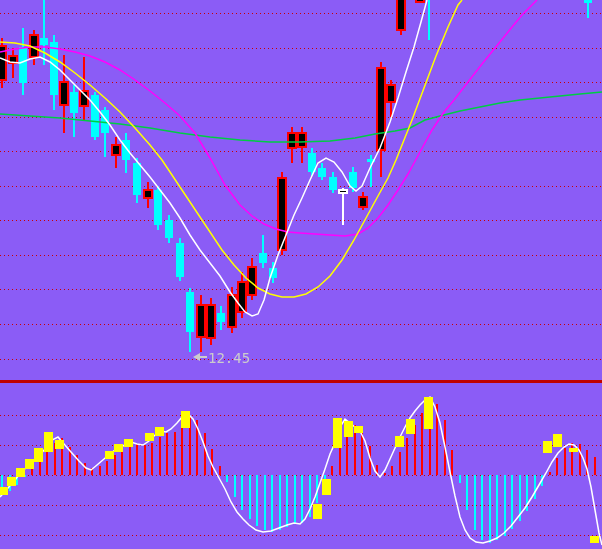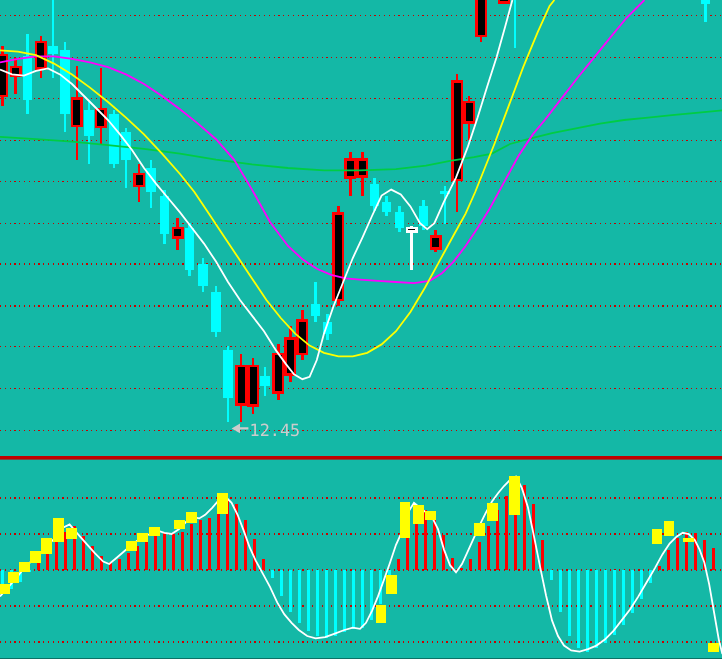--- a/index.html
+++ b/index.html
@@ -1,16 +1,16 @@
 <!DOCTYPE html>
 <html><head>
 <meta charset="utf-8">
 <style>
   html,body{margin:0;padding:0;background:#000;}
-  .chart-wrap{position:relative;width:602px;height:549px;background:#14b8a6;overflow:hidden;
+  .chart-wrap{position:relative;width:602px;height:549px;background:#8b5cf6;overflow:hidden;
     font-family:"DejaVu Sans Mono", monospace;}
   svg{display:block;}
   text{font-family:"DejaVu Sans Mono", monospace;}
 </style>
 </head>
 <body>
 
 <div class="chart-wrap">
   <svg id="chart-svg" width="602" height="549" viewBox="0 0 602 549">
     <g id="g-upper-grid">

